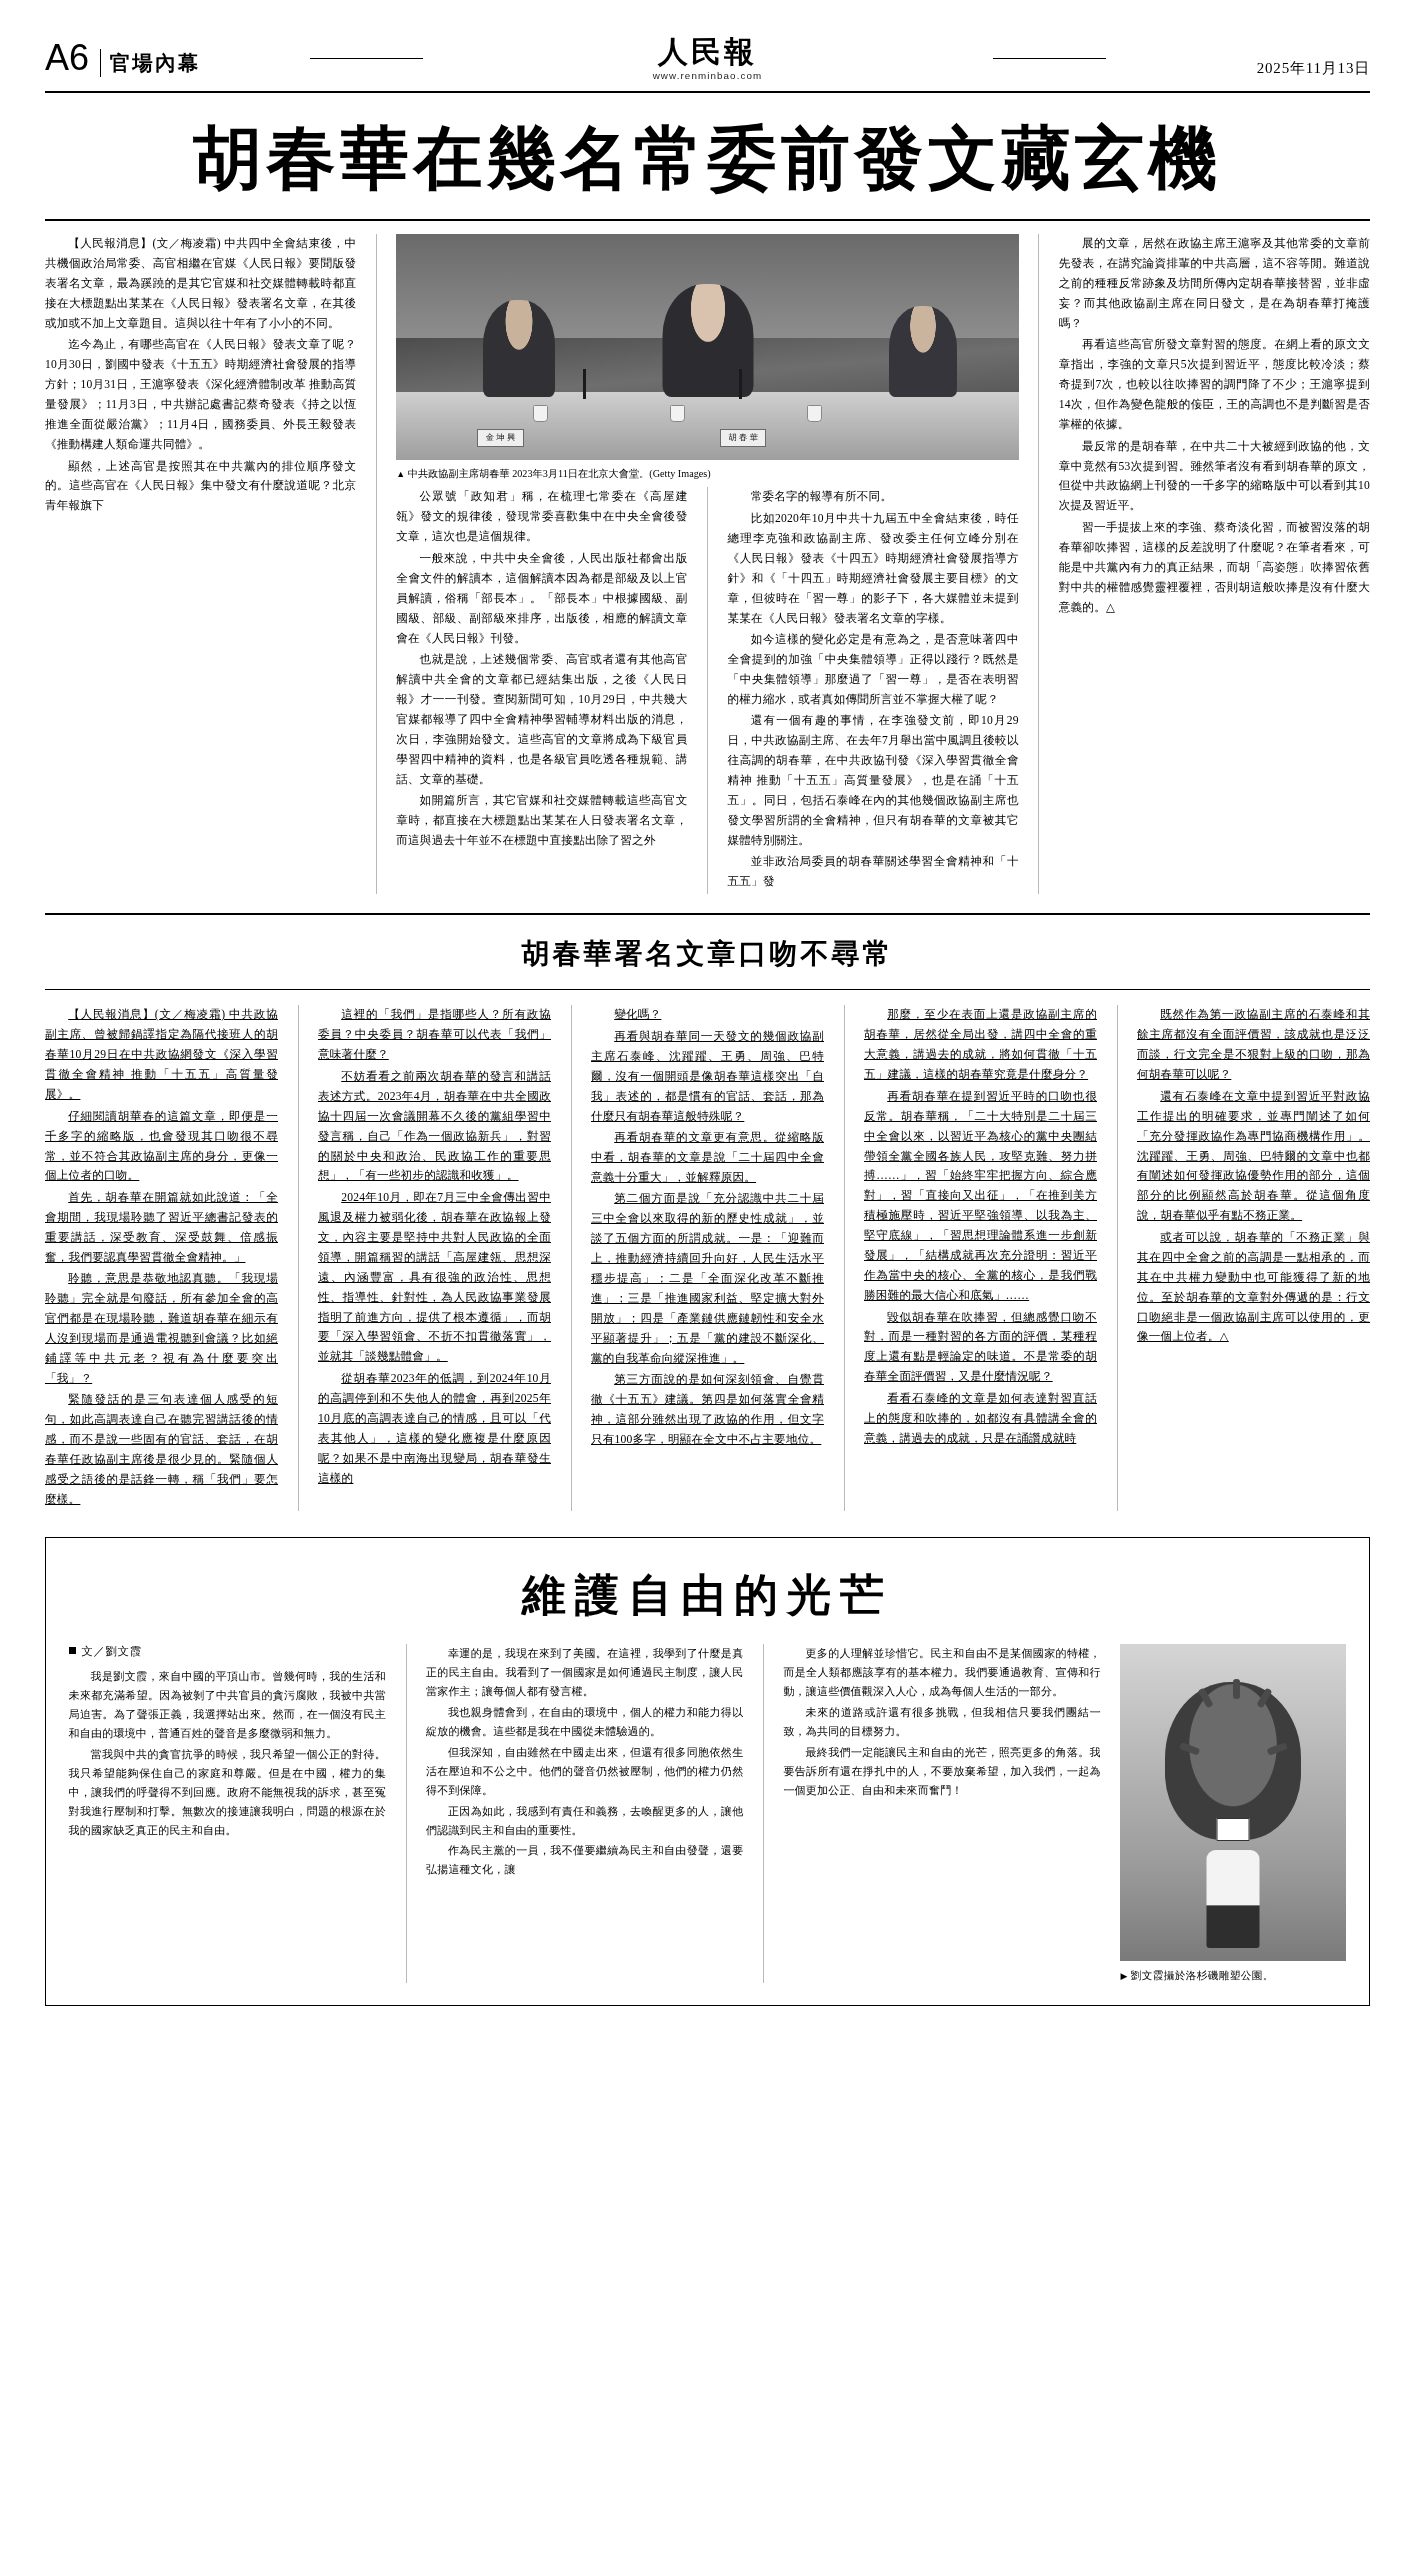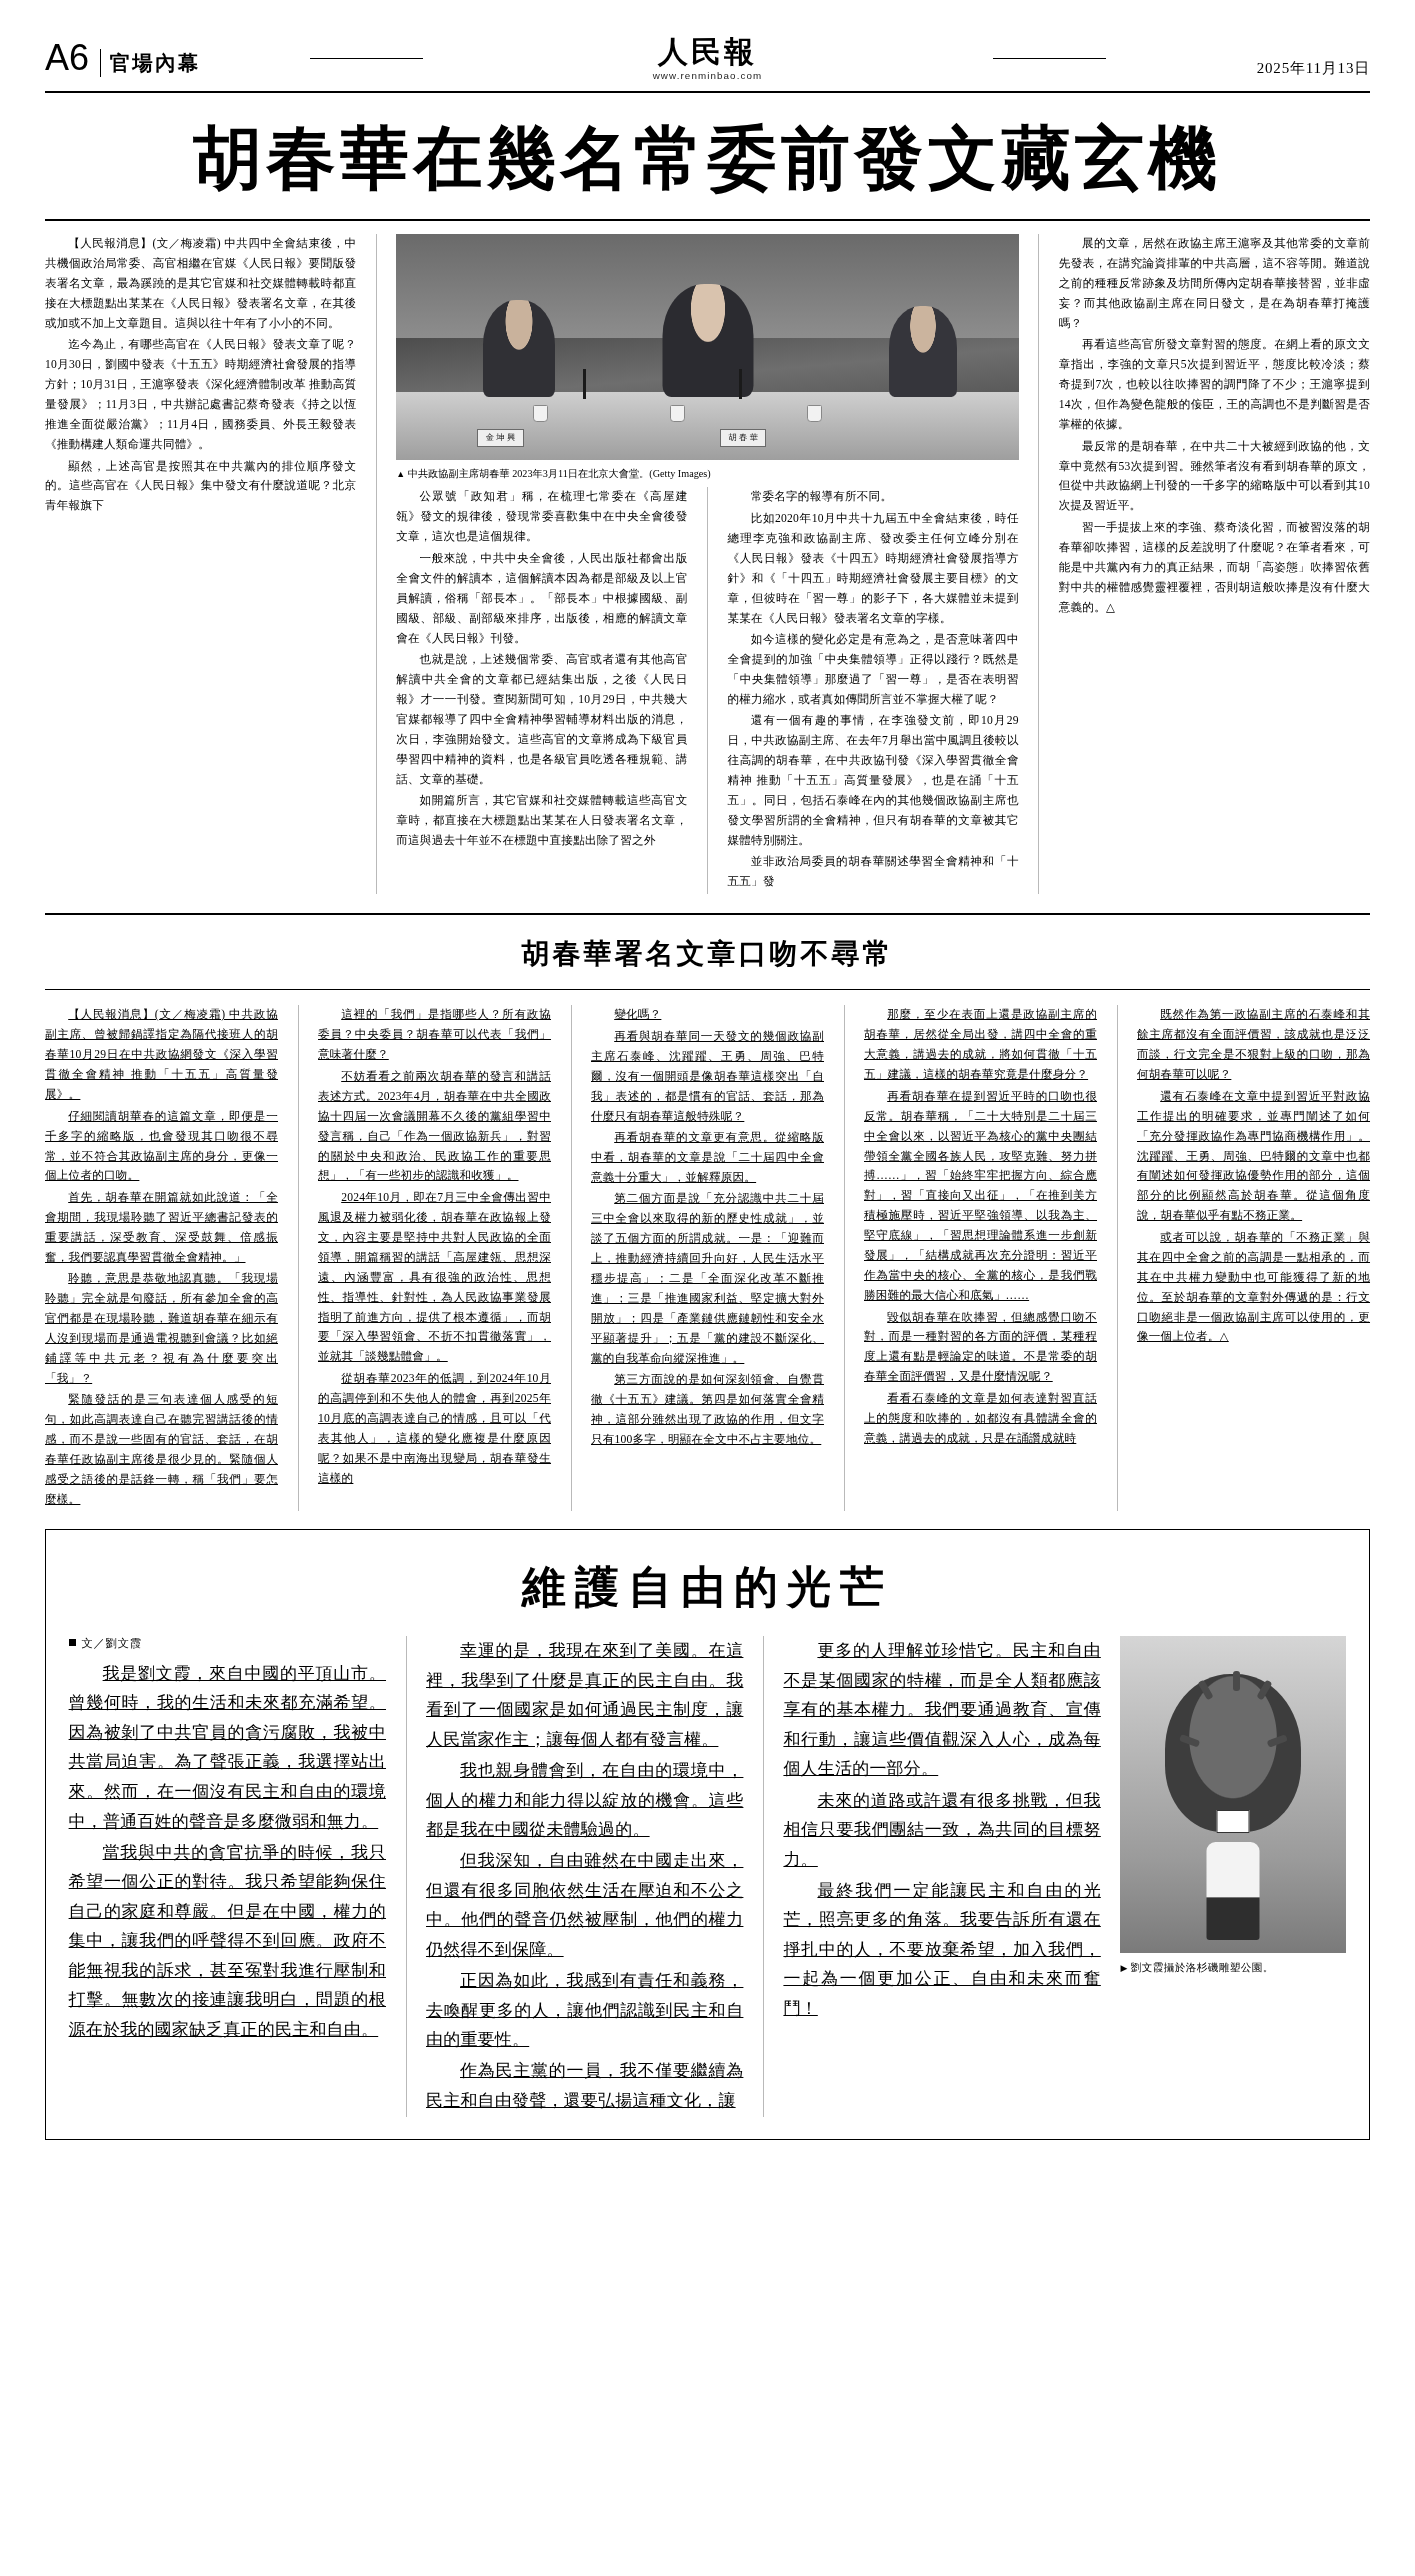--- a/index.html
+++ b/index.html
@@ -193,21 +193,21 @@
     padding: 19.6px 0 16.6px 0;
   }
   .sec-divider-top { border-top: 2.3px solid #000; margin-top: 19.6px; }
   .sec-divider-bot { border-top: 0.8px solid #000; }
 
   .art2 { display: flex; gap: 19.6px; padding-top: 15px; text-decoration: underline; }
 
   
   .boxed {
     border: 1.5px solid #000;
-    margin-top: 18px;
+    margin-top: 26px;
     padding: 19.6px 22.6px 22.6px 22.6px;
   }
   .headline-3 {
     text-align: center;
     font-size: 44px;
     font-weight: 700;
     letter-spacing: 9px;
     padding: 7.5px 0 19.6px 0;
   }
   .byline {
@@ -257,21 +257,21 @@
     position: absolute; bottom: 38%; left: 50%; transform: translateX(-50%);
     width: 33px; height: 22.6px; background: #fff; border: 0.8px solid #333;
   }
   .photo3-caption {
     font-size: 10.6px;
     margin-top: 7.5px;
     letter-spacing: 0.4px;
   }
   .photo3-caption .tri { font-size: 9px; margin-right: 3px; }
 
-  p.body.small { font-size: 17px; line-height: 1.74; text-decoration: underline; }
+  p.body.small { font-size: 11px; line-height: 1.74; }
 </style>
 </head>
 <body>
 
 <div class="page">
 
   <div class="masthead">
     <div class="mh-left">
       <span class="mh-page-num">A6</span>
       <span class="mh-section">官場內幕</span>

